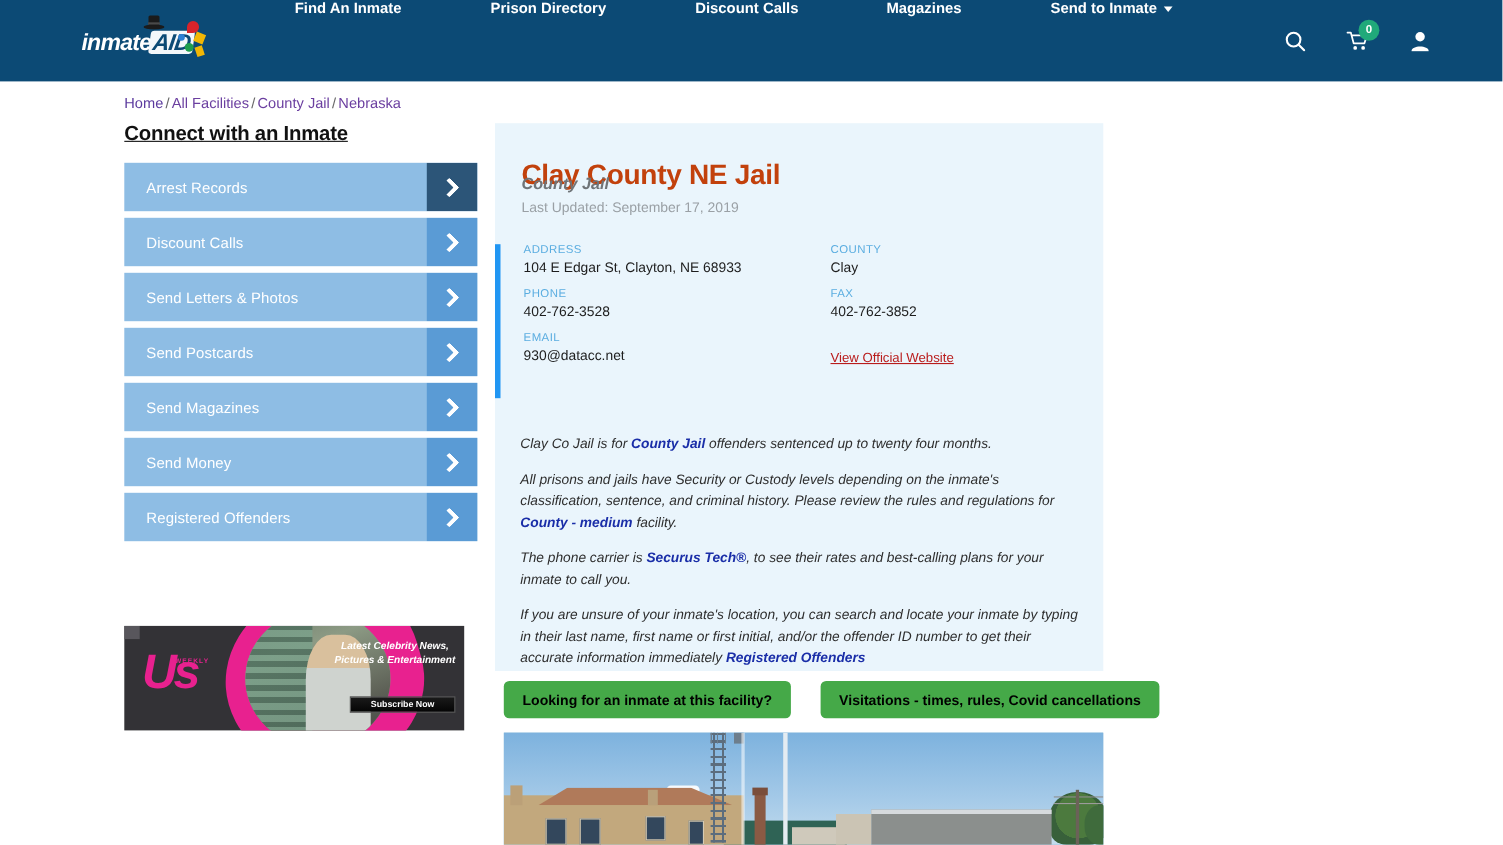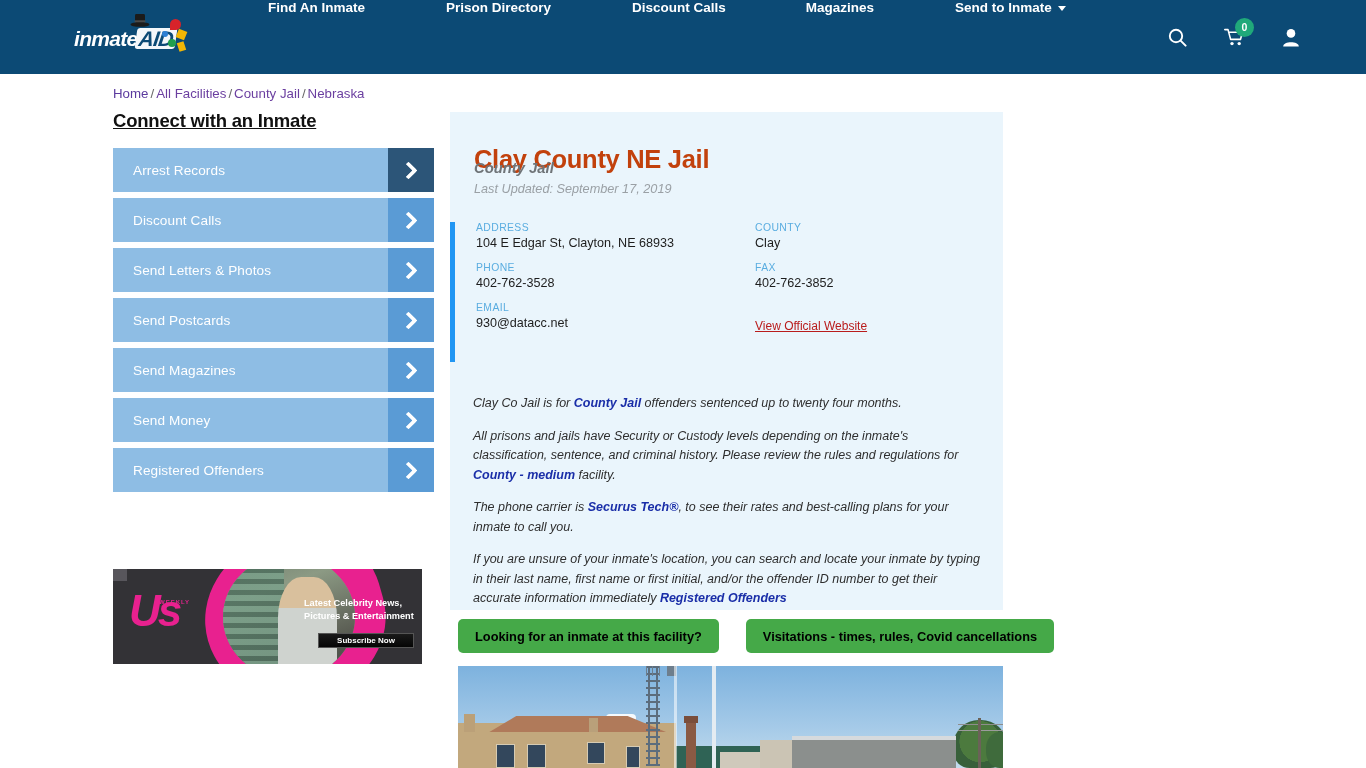--- a/index.html
+++ b/index.html
@@ -213,26 +213,28 @@
     line-height: 1;
   }
   .ad-logo-sub {
     position: absolute; left: 46px; top: 30px;
     color: #e8218f;
     font-size: 6px;
     font-weight: bold;
     letter-spacing: 1px;
   }
   .ad-copy {
-    position: absolute; right: 8px; top: 28px;
+    position: absolute; right: 8px; top: 12px;
     width: 110px;
     color: #ffffff;
     font-size: 9.2px;
     font-weight: bold;
+    text-align: center;
     line-height: 1.45;
+    font-style: italic;
   }
   .ad-cta {
     position: absolute; right: 8px; top: 64px;
     width: 96px; height: 15px;
     background: linear-gradient(180deg,#1a1a1a,#050505);
     border: 1px solid #555555;
     color: #ffffff;
     font-size: 8px;
     font-weight: bold;
     display: flex; align-items: center; justify-content: center;
@@ -260,21 +262,20 @@
   .facility-sub {
     position: absolute; left: 24px; top: 48px;
     font-size: 14.8px;
     font-weight: bold;
     font-style: italic;
     color: #6f7478;
   }
   .facility-updated {
     position: absolute; left: 24px; top: 70px;
     font-size: 12.7px;
-    font-style: italic;
     color: #9aa0a5;
   }
 
   .contact-block {
     position: absolute; left: 0px; top: 110px;
     width: 553px; height: 140px;
   }
   .contact-accent {
     position: absolute; left: 0; top: 0;
     width: 5px; height: 140px;

